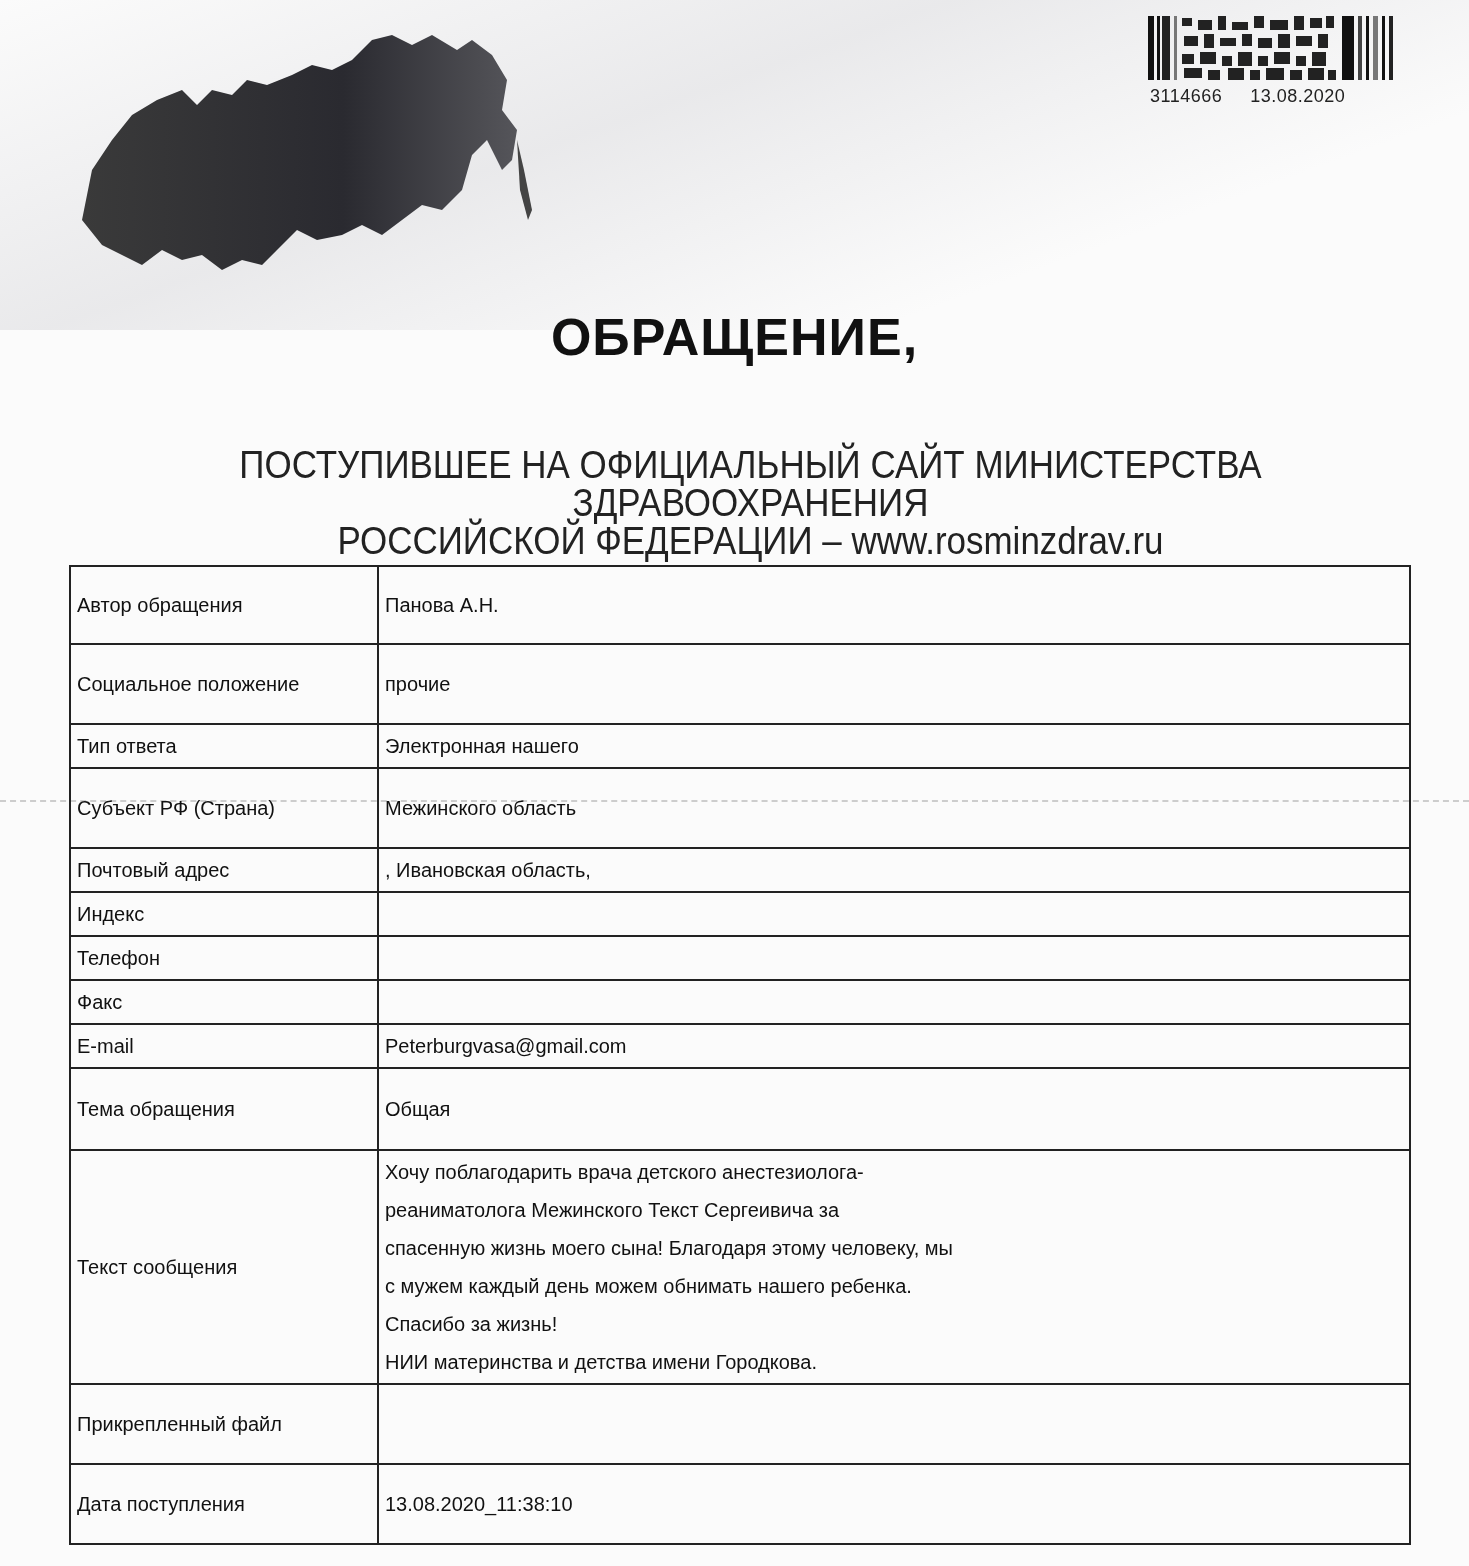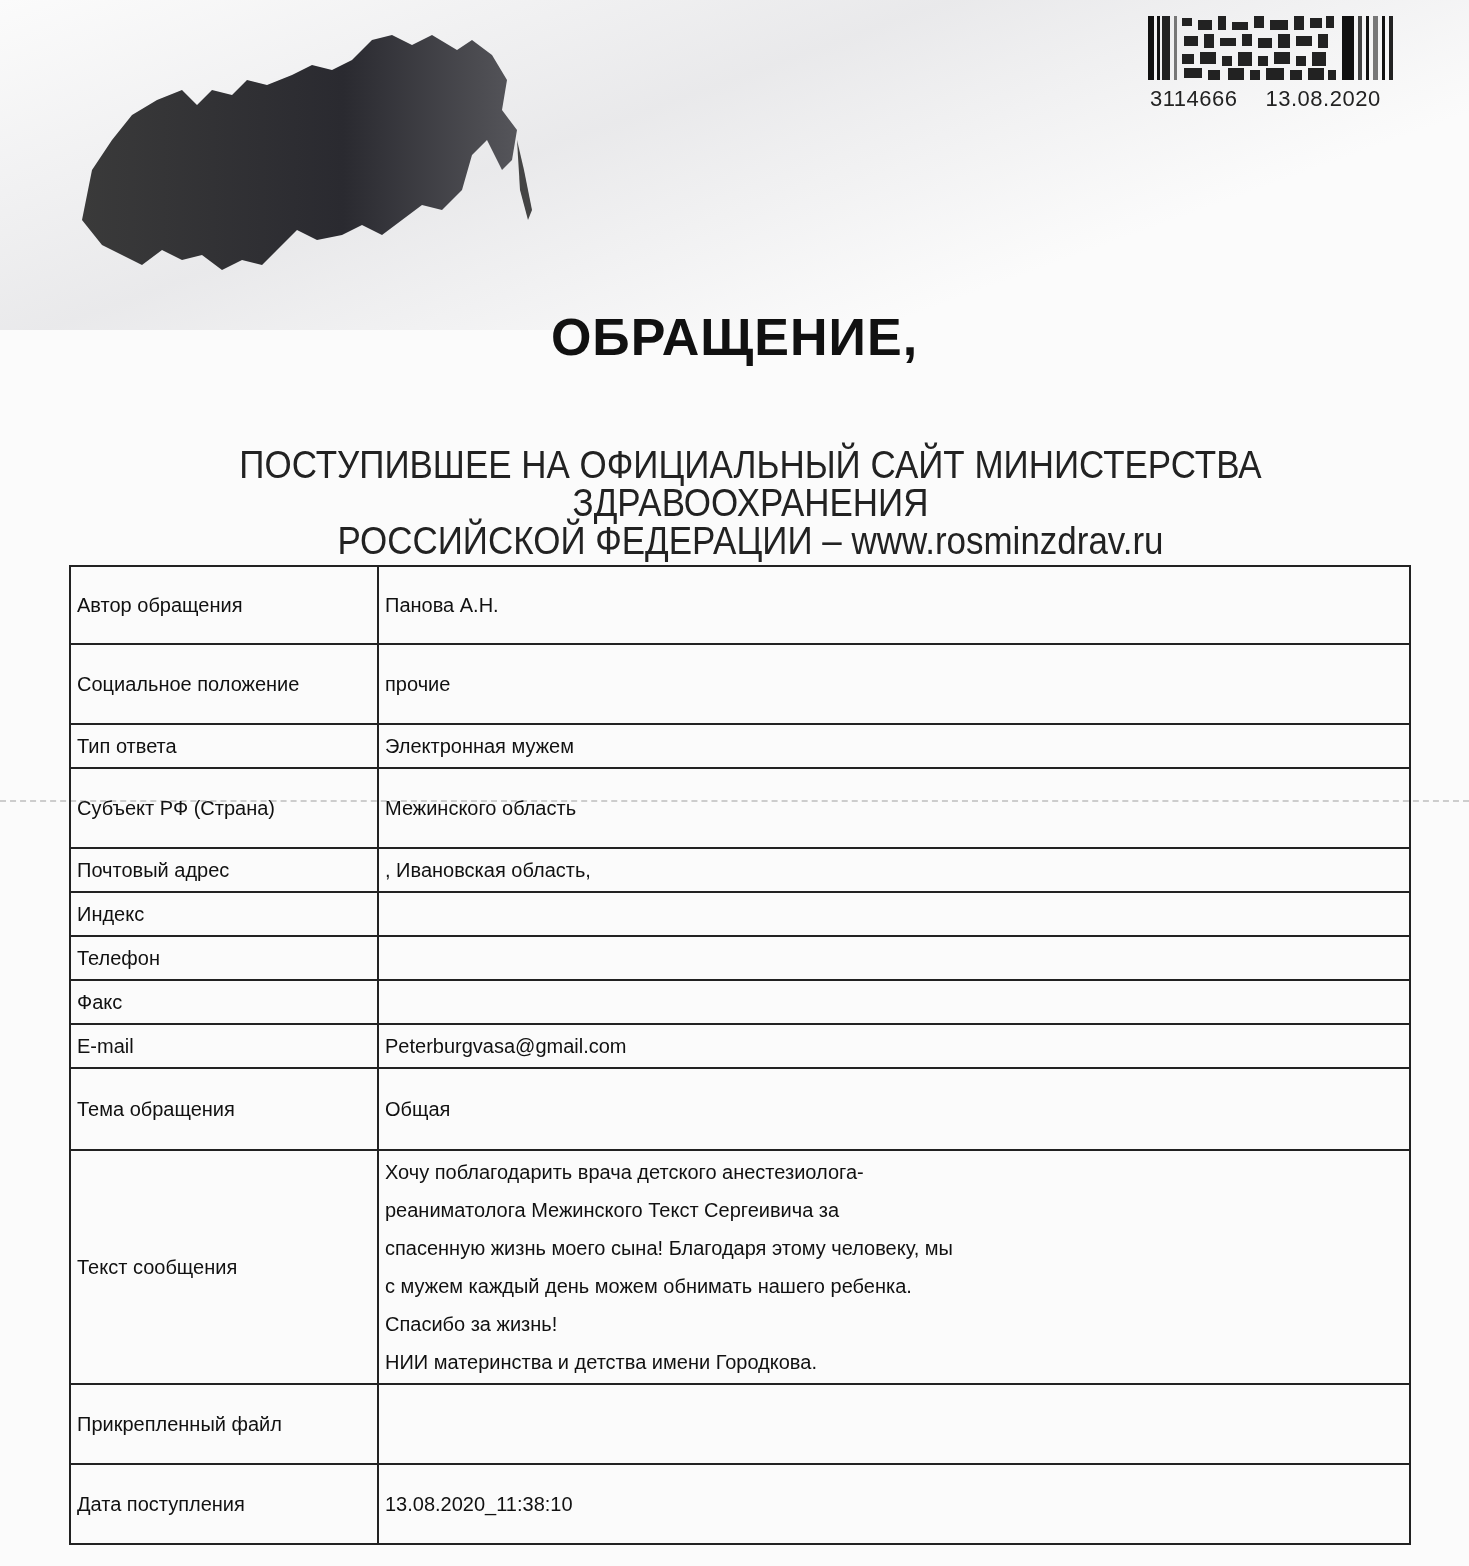--- a/index.html
+++ b/index.html
@@ -19,21 +19,21 @@
       border-top: 2px dashed rgba(120,120,120,0.35);
     }
     .map {
       position: absolute; left: 62px; top: 20px; width: 480px; height: 260px;
     }
     .barcode {
       position: absolute; left: 1148px; top: 16px; width: 248px; height: 64px;
     }
     .barcode-caption {
       position: absolute; left: 1150px; top: 86px;
-      font-size: 22px; letter-spacing: 0.5px; color: #222;
+      font-size: 18px; letter-spacing: 0.5px; color: #222;
       display: flex; gap: 28px;
     }
     .title {
       position: absolute; left: 0; top: 307px; width: 1469px; text-align: center;
       font-size: 52px; font-weight: bold; letter-spacing: 1px;
     }
     .subtitle {
       position: absolute; left: 16px; top: 446px; width: 1469px; text-align: center;
       font-size: 38px; line-height: 38px; color: #222; font-weight: normal;
     }
@@ -135,21 +135,21 @@
       <tr style="height:78px">
     <td class="label">Автор обращения</td>
     <td class="value">Панова А.Н.</td>
   </tr>
   <tr style="height:80px">
     <td class="label">Социальное положение</td>
     <td class="value">прочие</td>
   </tr>
   <tr style="height:40px">
     <td class="label">Тип ответа</td>
-    <td class="value">Электронная мужем</td>
+    <td class="value">Электронная нашего</td>
   </tr>
   <tr style="height:80px">
     <td class="label">Субъект РФ (Страна)</td>
     <td class="value">Межинского область</td>
   </tr>
   <tr style="height:42px">
     <td class="label">Почтовый адрес</td>
     <td class="value">, Ивановская область,</td>
   </tr>
   <tr style="height:41px">

